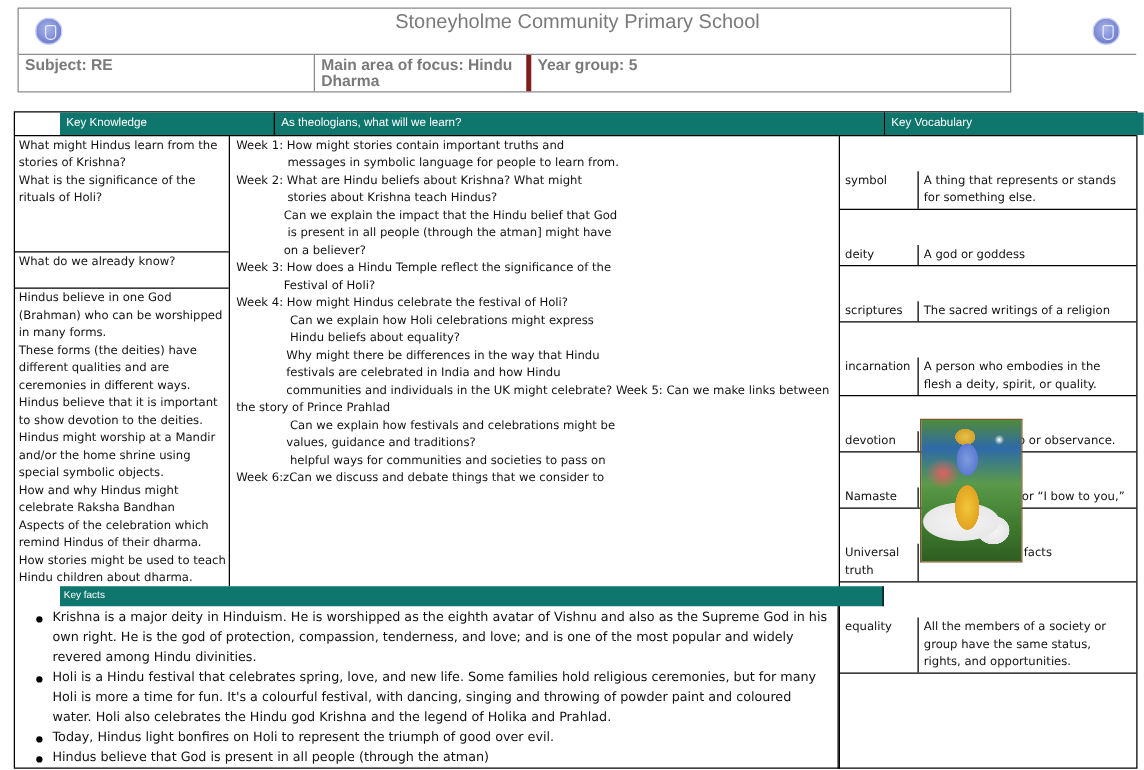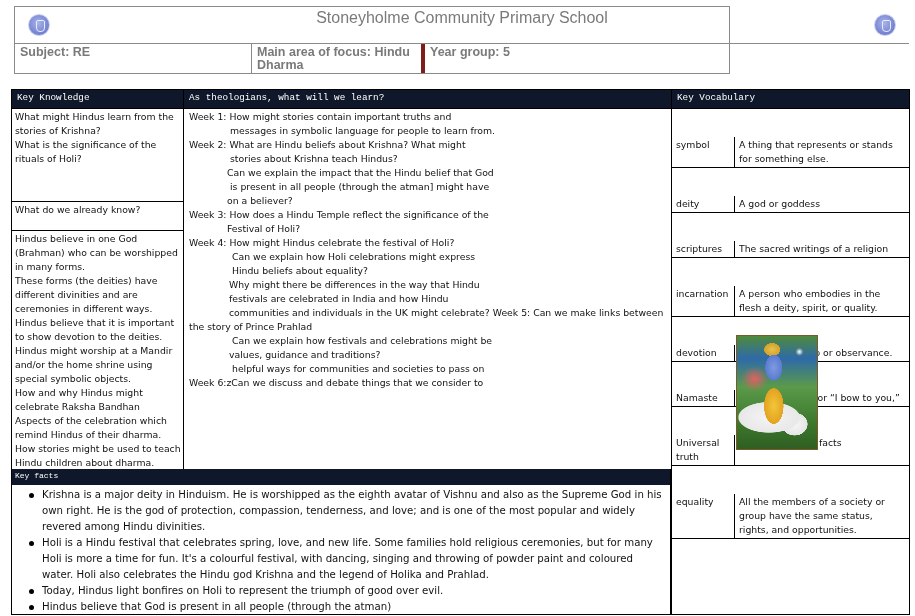--- a/index.html
+++ b/index.html
@@ -1,34 +1,34 @@
 <!DOCTYPE html>
 <html><head>
 <meta charset="utf-8">
 <style>
   * { box-sizing: border-box; margin: 0; padding: 0; }
   html, body { width: 915px; height: 616px; background: #ffffff; overflow: hidden; }
   body { position: relative; font-family: "DejaVu Sans", sans-serif; color: #111; }
 
   
-  .hdr { position: absolute; left: 14px; top: 6px; width: 716px; height: 68px; border: 1px solid #8a8a8a; }
+  .hdr { position: absolute; left: 14px; top: 6px; width: 795px; height: 68px; border: 1px solid #8a8a8a; }
   .hdr-top { position: absolute; left: 0; top: 0; width: 894px; height: 37px; border-bottom: 1px solid #8a8a8a; }
   .hdr-title { position: absolute; left: 0; right: 0; top: 2px; text-align: center; font-family: "Liberation Sans", sans-serif; font-size: 16px; color: #7a7a7a; }
   .logo { position: absolute; top: 7px; width: 22px; height: 22px; border-radius: 50%; background: radial-gradient(circle at 45% 40%, #a9b4e8 0%, #7d8bd6 55%, #5d6cc2 100%); border: 1px solid #c9cff0; }
   .logo::after { content: ""; position: absolute; left: 7px; top: 5px; width: 7px; height: 10px; border: 1px solid #e8ecff; border-radius: 2px 2px 4px 4px; }
   .logo.left { left: 13px; }
   .logo.right { right: 13px; }
   .hdr-cell { position: absolute; top: 37px; height: 29px; font-family: "Liberation Sans", sans-serif; font-weight: bold; font-size: 12.5px; color: #7a7a7a; line-height: 13px; padding: 2px 5px; }
   .hdr-cell.c1 { left: 0; width: 236px; }
   .hdr-cell.c2 { left: 236px; width: 170px; border-left: 1px solid #8a8a8a; }
   .hdr-cell.c3 { left: 406px; width: 488px; border-left: 4px solid #7f1d1d; }
 
   
   .grid { position: absolute; left: 11px; top: 89px; width: 899px; height: 526px; border: 1px solid #000; }
-  .band { position: absolute; background: #0f172a; color: #fff; font-family: Liberation Mono, monospace; font-size: 9.3px; line-height: 14px; padding: 1px 5px; }
+  .band { position: absolute; background: #0f766e; color: #fff; font-family: Liberation Sans, sans-serif; font-size: 9.3px; line-height: 14px; padding: 1px 5px; margin-left: 36px; }
   .txt { font-family: "DejaVu Sans", sans-serif; font-size: 9.3px; line-height: 14px; color: #111; }
 
   .kk-band { left: 0; top: 0; width: 172px; height: 18px; border-right: 1px solid #000; }
   .th-band { left: 172px; top: 0; width: 487px; height: 18px; }
   .kv-band { left: 659px; top: 0; width: 238px; height: 18px; border-left: 1px solid #000; }
 
   .kk-col { position: absolute; left: 0; top: 18px; width: 172px; height: 361px; border-right: 1px solid #000; border-top: 1px solid #000; }
   .kk-cell { position: absolute; left: 0; width: 171px; padding: 1px 3px; }
   .kk-cell.a { top: 0; height: 93px; border-bottom: 1px solid #000; }
   .kk-cell.b { top: 93px; height: 29px; border-bottom: 1px solid #000; }
@@ -91,21 +91,21 @@
       <span class="kk-line">rituals of Holi?</span>
     </div>
     <div class="kk-cell b txt">
       <span class="kk-line">What do we already know?</span>
     </div>
     <div class="kk-cell c txt" id="kk-facts">
         <span class="kk-line">Hindus believe in one God</span>
         <span class="kk-line">(Brahman) who can be worshipped</span>
         <span class="kk-line">in many forms.</span>
         <span class="kk-line">These forms (the deities) have</span>
-        <span class="kk-line">different divinities and are</span>
+        <span class="kk-line">different qualities and are</span>
         <span class="kk-line">ceremonies in different ways.</span>
         <span class="kk-line">Hindus believe that it is important</span>
         <span class="kk-line">to show devotion to the deities.</span>
         <span class="kk-line">Hindus might worship at a Mandir</span>
         <span class="kk-line">and/or the home shrine using</span>
         <span class="kk-line">special symbolic objects.</span>
         <span class="kk-line">How and why Hindus might</span>
         <span class="kk-line">celebrate Raksha Bandhan</span>
         <span class="kk-line">Aspects of the celebration which</span>
         <span class="kk-line">remind Hindus of their dharma.</span>

